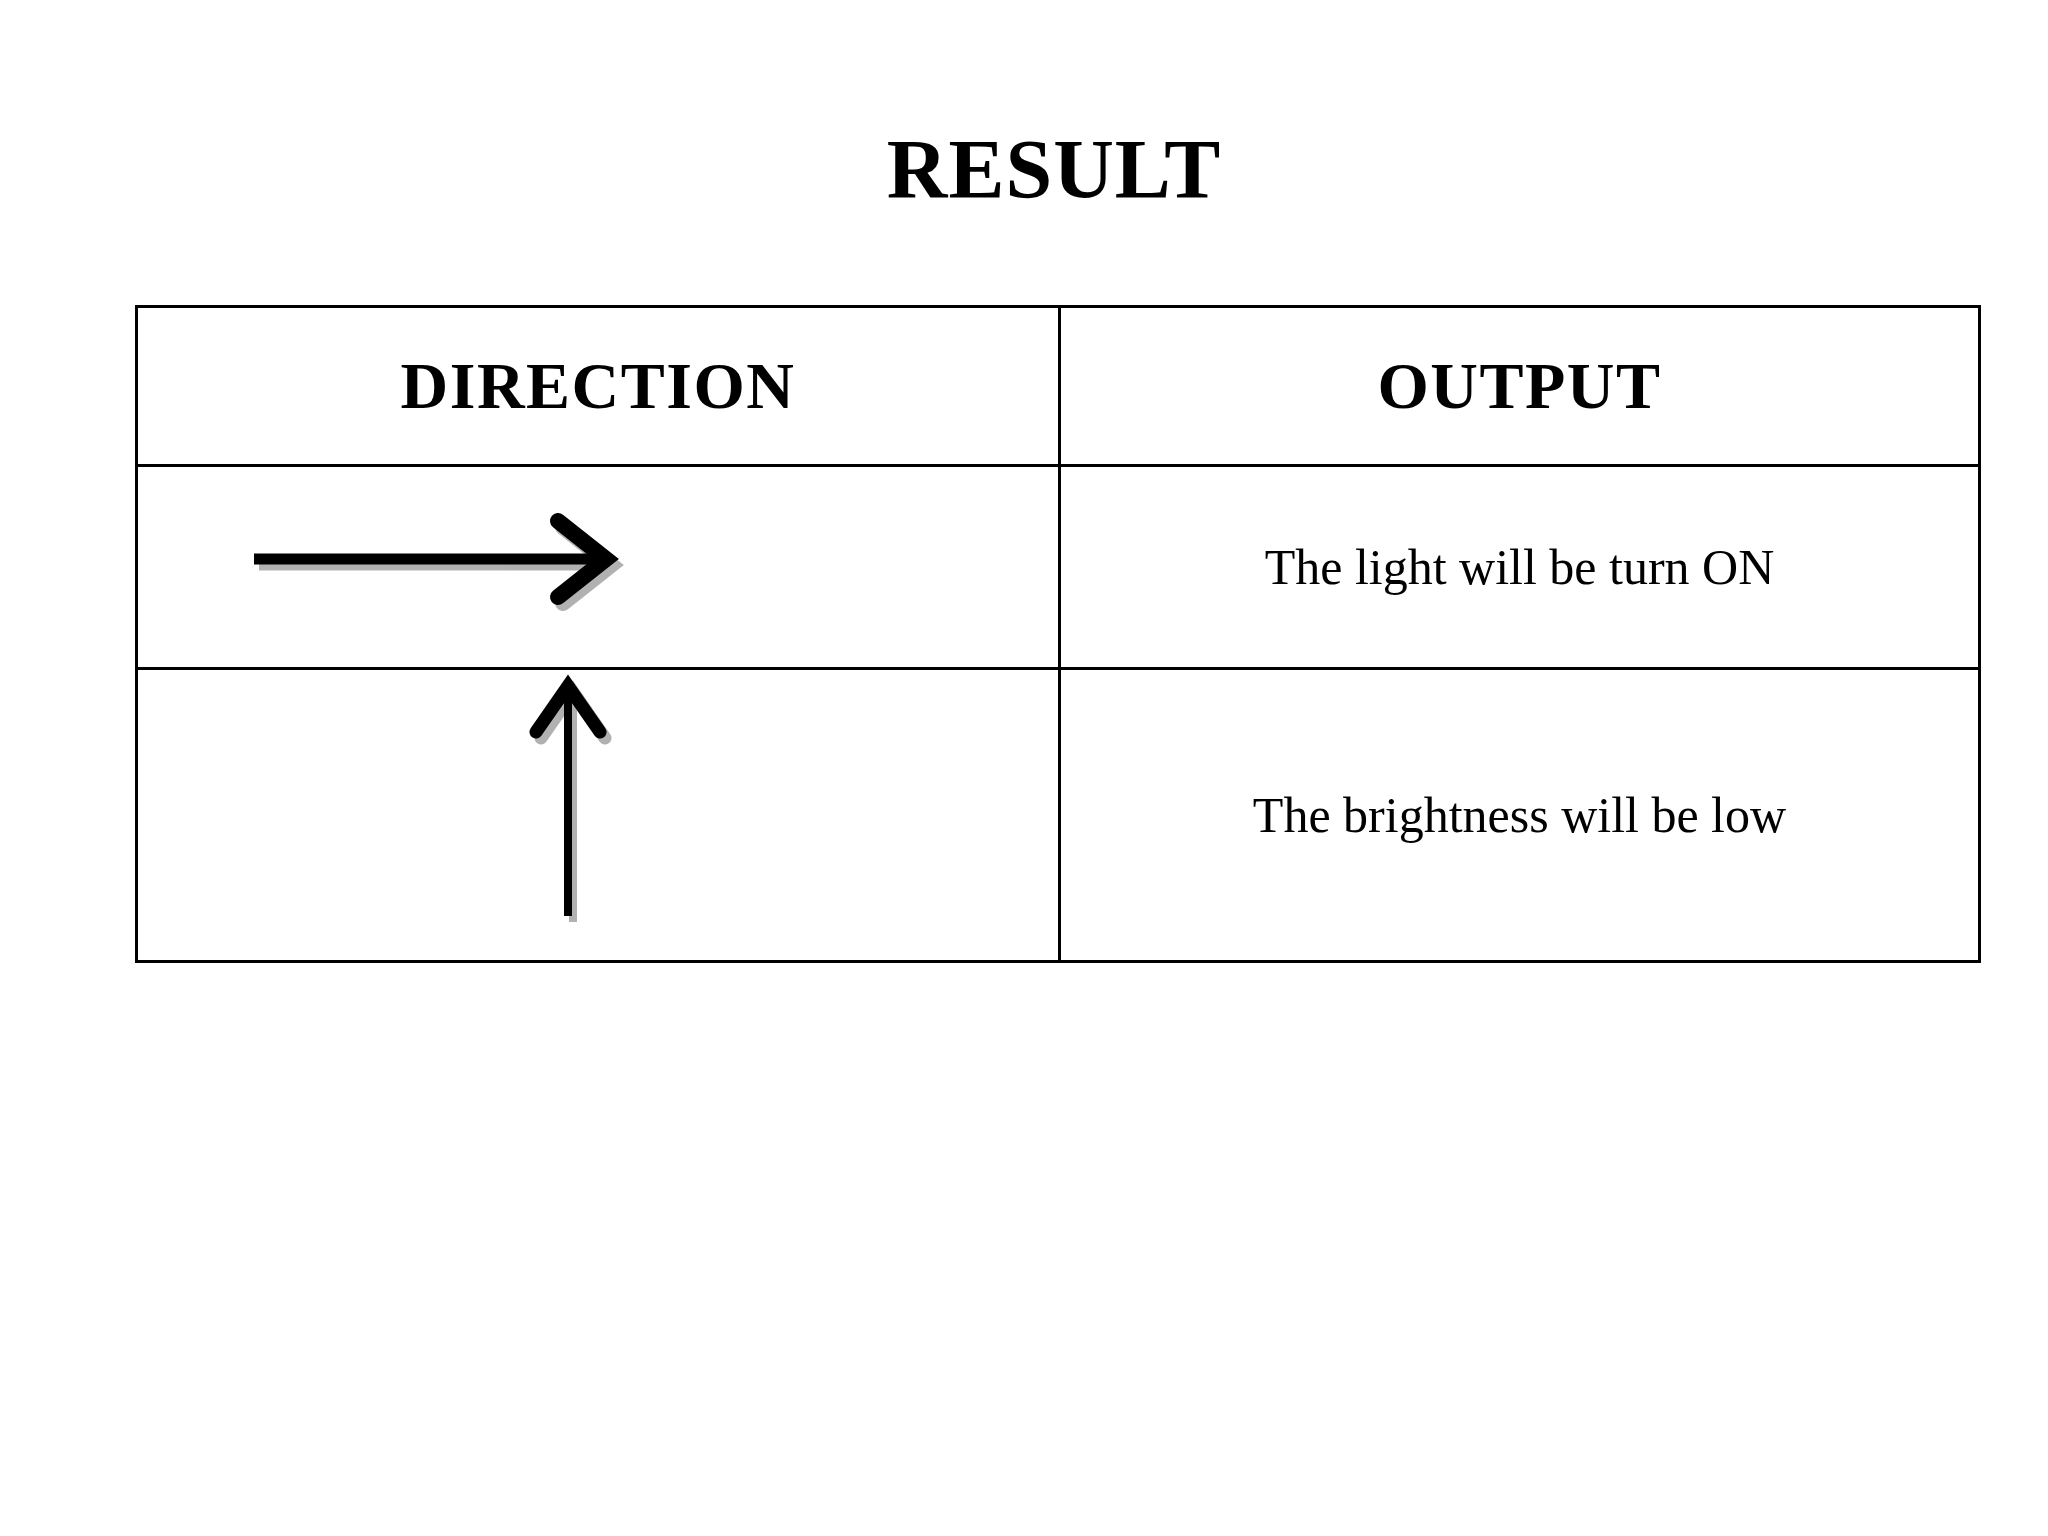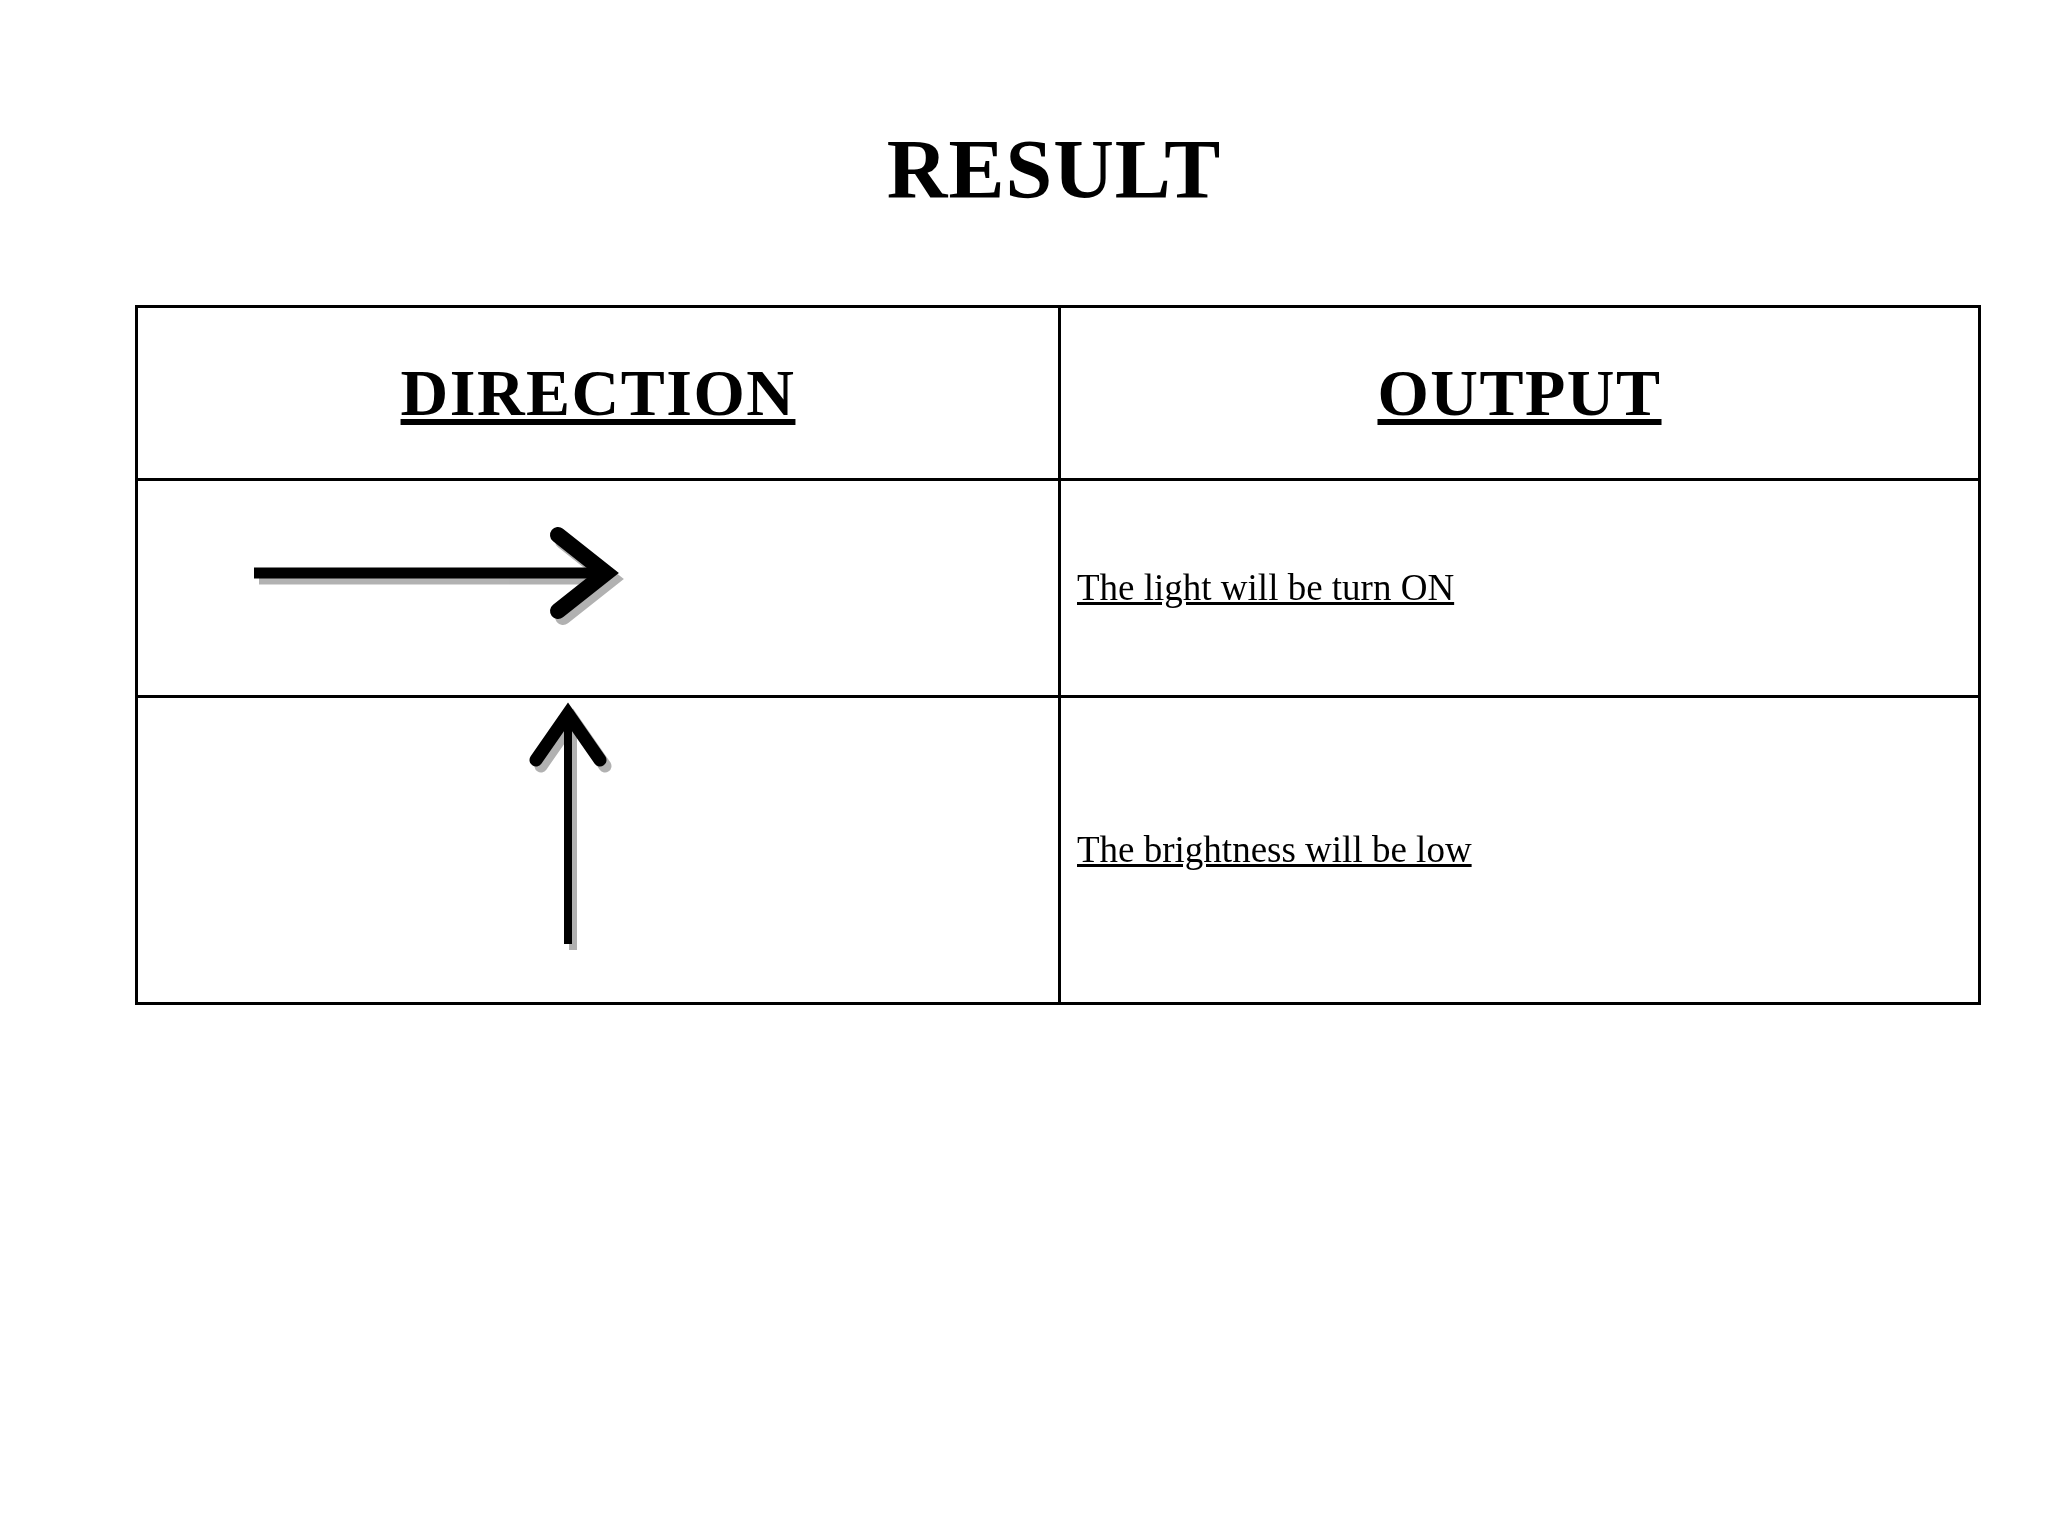--- a/index.html
+++ b/index.html
@@ -43,40 +43,40 @@
     position: absolute;
     left: 135px;
     top: 305px;
     width: 1843px;
     border-collapse: collapse;
     table-layout: fixed;
   }
   .result-table td,
   .result-table th {
     border: 3px solid #000000;
-    padding: 16px;
+    padding: 9px;
     vertical-align: middle;
     background: #ffffff;
-    text-decoration: underline;
   }
   .col-direction { width: 923px; }
   .col-output    { width: 920px; }
 
   .hdr {
     height: 138px;
     text-align: center;
     font-size: 66px;
     font-weight: bold;
     letter-spacing: 1.5px;
     font-family: "Liberation Serif", "DejaVu Serif", serif;
     line-height: 1;
   }
 
   .out-cell {
-    font-size: 37px;
+    text-align: center;
+    font-size: 50px;
     font-weight: normal;
     font-family: "Liberation Serif", "DejaVu Serif", serif;
     line-height: 1.1;
     padding: 0 14px;
   }
   .out-cell .out-text {
     display: block;
     white-space: nowrap;
   }
 

